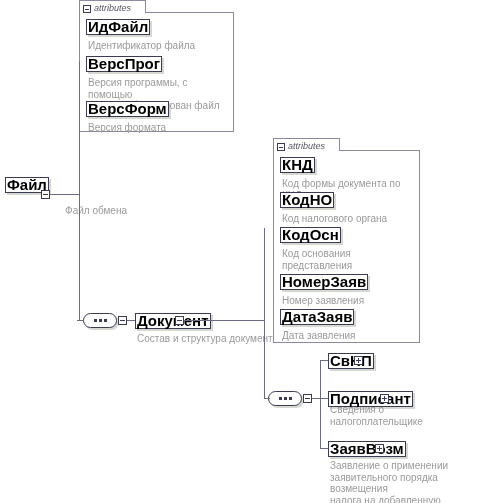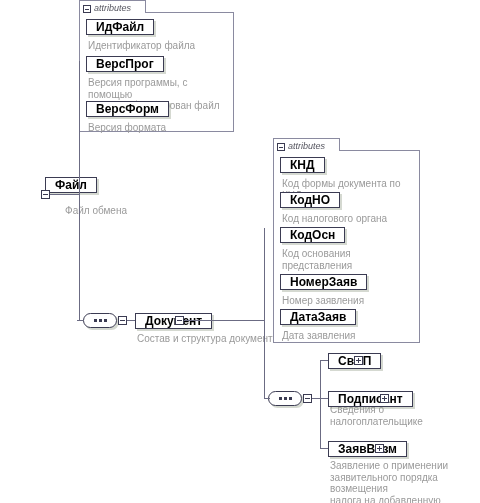--- a/index.html
+++ b/index.html
@@ -31,22 +31,22 @@
 
   
   .node {
     position: absolute;
     display: flex;
     align-items: center;
     height: 16px;
     box-sizing: border-box;
     background: #ffffff;
     border: 1px solid #3b3b52;
-    padding: 0 9px;
-    font-size: 12px;
+    padding: 0 1px;
+    font-size: 15px;
     font-weight: bold;
     color: #000000;
     white-space: nowrap;
     box-shadow: 2px 2px 0 rgba(150,160,140,0.40);
     line-height: 14px;
   }
   .node.attr {
     border: 1px solid #3b3b52;
   }
 
@@ -200,21 +200,21 @@
     <span>ВерсПрог</span>
   </div>
   <div class="desc" style="left:88px; top:77px; width:142px;">Версия программы, с помощью
 которой сформирован файл</div>
 
   <div class="node attr" style="left:86px; top:101px;">
     <span>ВерсФорм</span>
   </div>
   <div class="desc" style="left:88px; top:122px; width:142px;">Версия формата</div>
 
-  <div class="node" style="left:5px; top:177px;margin-left:40px;">
+  <div class="node" style="left:5px; top:177px;">
     <span>Файл</span>
   </div>
   <div class="exp" style="left:41px; top:190px;"></div>
   <div class="desc" style="left:7px; top:205px; width:120px;text-align:right;">Файл обмена</div>
 
   <div class="line h" style="left:50px; top:194px; width:29px;"></div>
 
   <div class="line v" style="left:79px; top:61px; height:260px;"></div>
 
   <div class="line h" style="left:79px; top:61px; width:1px;"></div>

